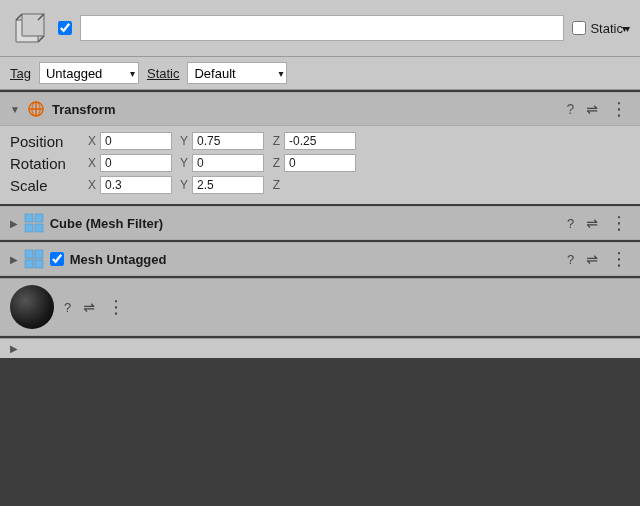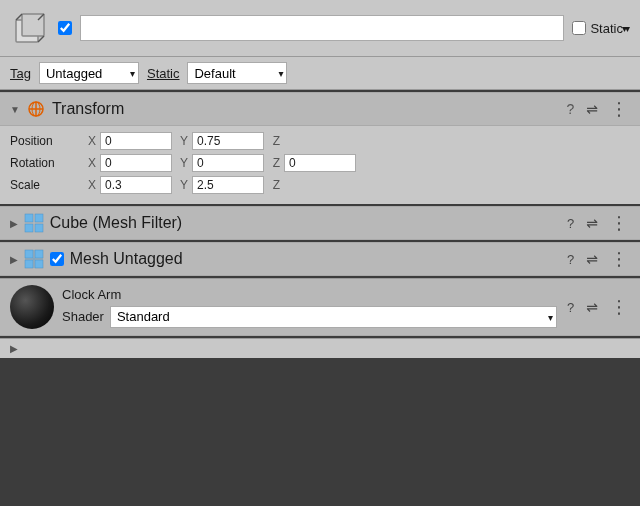--- a/index.html
+++ b/index.html
@@ -129,22 +129,22 @@
       cursor: pointer;
     }
     .section-icon {
       width: 20px;
       height: 20px;
       display: flex;
       align-items: center;
       justify-content: center;
     }
     .section-title {
-      font-weight: normal;
-      font-size: 16px;
+      font-weight: bold;
+      font-size: 13px;
       flex: 1;
     }
     .section-actions {
       display: flex;
       align-items: center;
       gap: 8px;
       color: #555;
     }
 
     
@@ -153,21 +153,21 @@
       background: #c8c8c8;
     }
     .transform-row {
       display: flex;
       align-items: center;
       margin-bottom: 4px;
       gap: 4px;
     }
     .transform-row-label {
       width: 70px;
-      font-size: 12px;
+      font-size: 15px;
       color: #1a1a1a;
       flex-shrink: 0;
     }
     .xyz-group {
       display: flex;
       align-items: center;
       gap: 4px;
       flex: 1;
     }
     .axis-label {
@@ -361,20 +361,21 @@
   <div class="transform-content">
 
     <div class="transform-row">
       <span class="transform-row-label">Position</span>
       <div class="xyz-group">
         <span class="axis-label">X</span>
         <input type="text" class="num-input" value="0" style="">
         <span class="axis-label">Y</span>
         <input type="text" class="num-input" value="0.75" style="">
         <span class="axis-label">Z</span>
+        <input type="text" class="num-input" value="-0.25" style="">
       </div>
     </div>
 
     <div class="transform-row">
       <span class="transform-row-label">Rotation</span>
       <div class="xyz-group">
         <span class="axis-label">X</span>
         <input type="text" class="num-input" value="0" style="">
         <span class="axis-label">Y</span>
         <input type="text" class="num-input" value="0" style="">
@@ -444,31 +445,20 @@
     </button>
     <button class="icon-btn">
       <span style="font-size:18px; line-height:1;">⋮</span>
     </button>
   </div>
 </div>
 
 <div class="material-section">
   <div class="material-header">
     <div class="material-ball"></div>
-    <div class="material-info">
-      <div class="material-name">Clock Arm</div>
-      <div class="shader-row">
-        <span class="shader-label">Shader</span>
-        <div class="shader-select-wrapper">
-          <select class="shader-select">
-            <option>Standard</option>
-          </select>
-        </div>
-      </div>
-    </div>
     <div class="section-actions">
       <button class="icon-btn">
         <span>?</span>
       </button>
       <button class="icon-btn">
         <span style="font-size:14px;">⇌</span>
       </button>
       <button class="icon-btn">
         <span style="font-size:18px; line-height:1;">⋮</span>
       </button>

